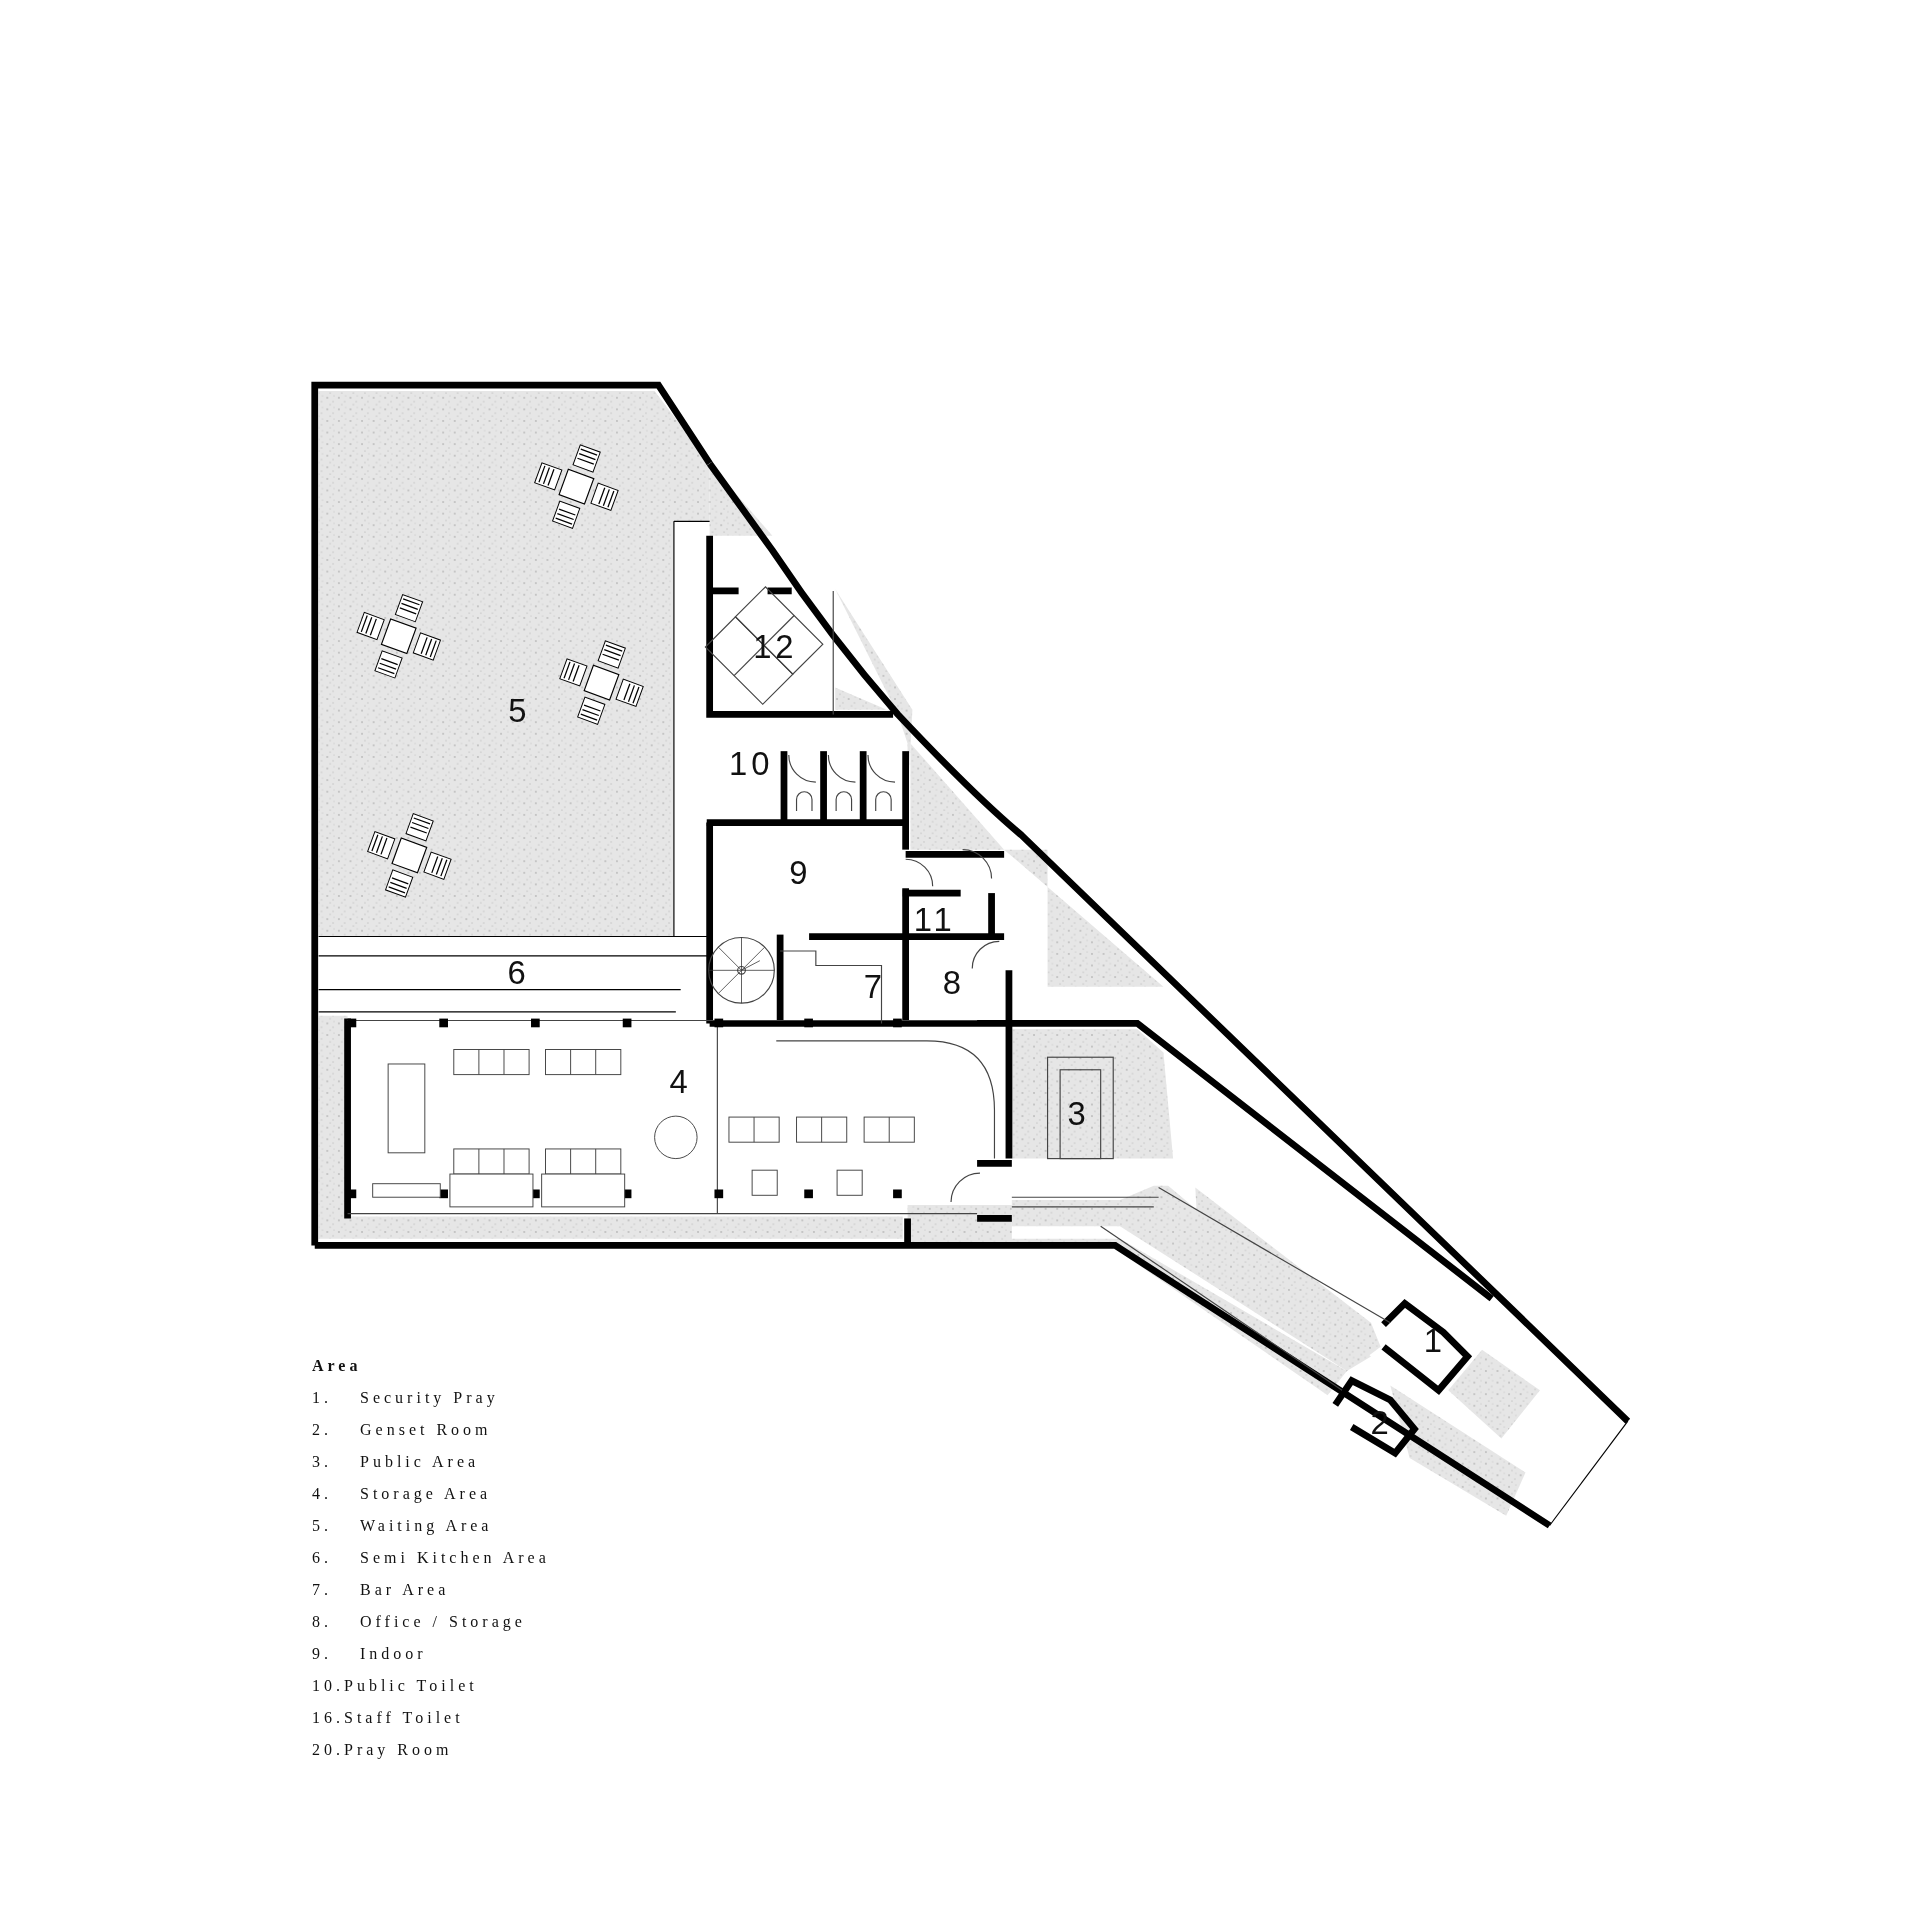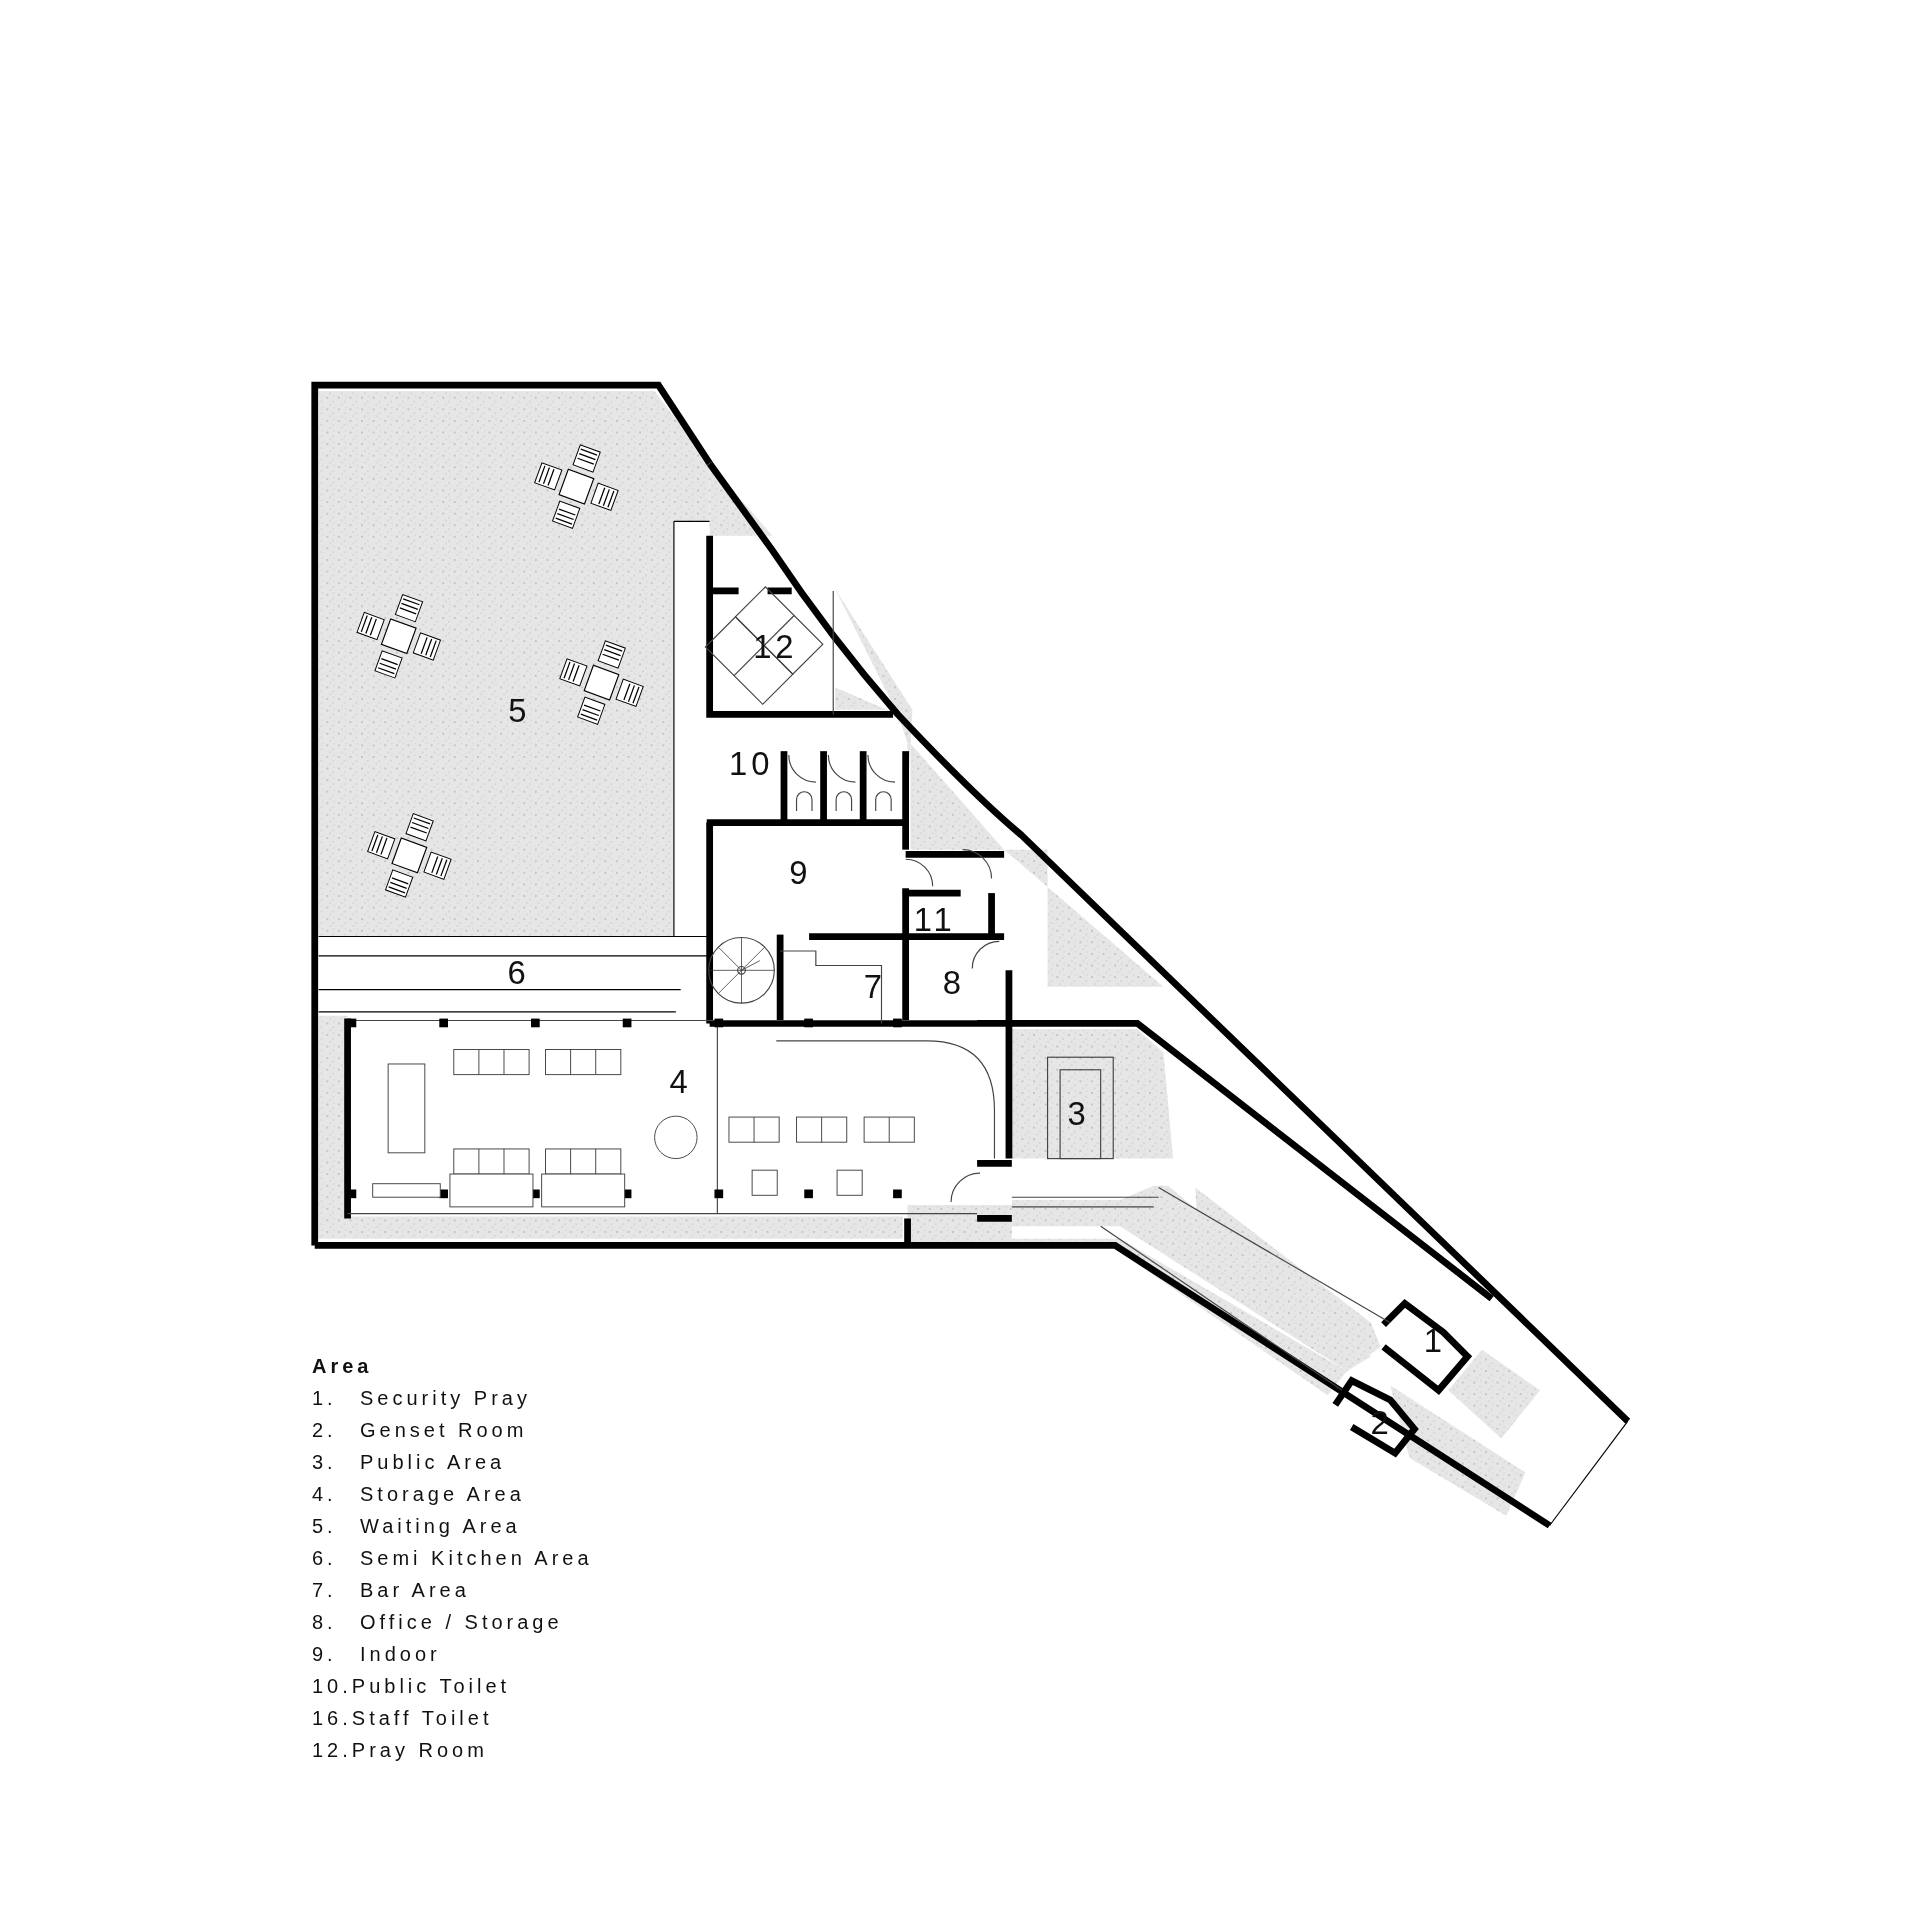--- a/index.html
+++ b/index.html
@@ -1,19 +1,19 @@
 <!DOCTYPE html>
 <html><head>
 <meta charset="utf-8">
 <style>
   html,body{margin:0;padding:0;background:#fff;}
   body{width:1931px;height:1931px;position:relative;overflow:hidden;font-family:"Liberation Sans",sans-serif;}
   #plan{position:absolute;left:0;top:0;width:1931px;height:1931px;}
   .lbl{font-family:"Liberation Sans",sans-serif;font-size:34px;fill:#111;letter-spacing:4px;}
-  #legend{position:absolute;left:312px;top:1350px;font-size:20px;line-height:32px;color:#111;letter-spacing:4px;}
+  #legend{position:absolute;left:312px;top:1350px;font-size:16px;line-height:32px;color:#111;letter-spacing:4px;font-family:Liberation Serif, serif;}
   #legend .title{font-weight:bold;}
   #legend .row{display:flex;white-space:nowrap;}
   #legend .num{display:inline-block;width:48px;}
   #legend .num.wide{width:auto;}
 </style>
 </head>
 <body>
 
 <svg id="plan" viewBox="0 0 2000 2000" xmlns="http://www.w3.org/2000/svg">
   <defs>
@@ -280,17 +280,17 @@
     </div>
   <div class="row">
       <span class="num wide">10.</span>
       <span>Public Toilet</span>
     </div>
   <div class="row">
       <span class="num wide">16.</span>
       <span>Staff Toilet</span>
     </div>
   <div class="row">
-      <span class="num wide">12.</span>
+      <span class="num wide">20.</span>
       <span>Pray Room</span>
     </div>
 </div>
 
 
 </body></html>

